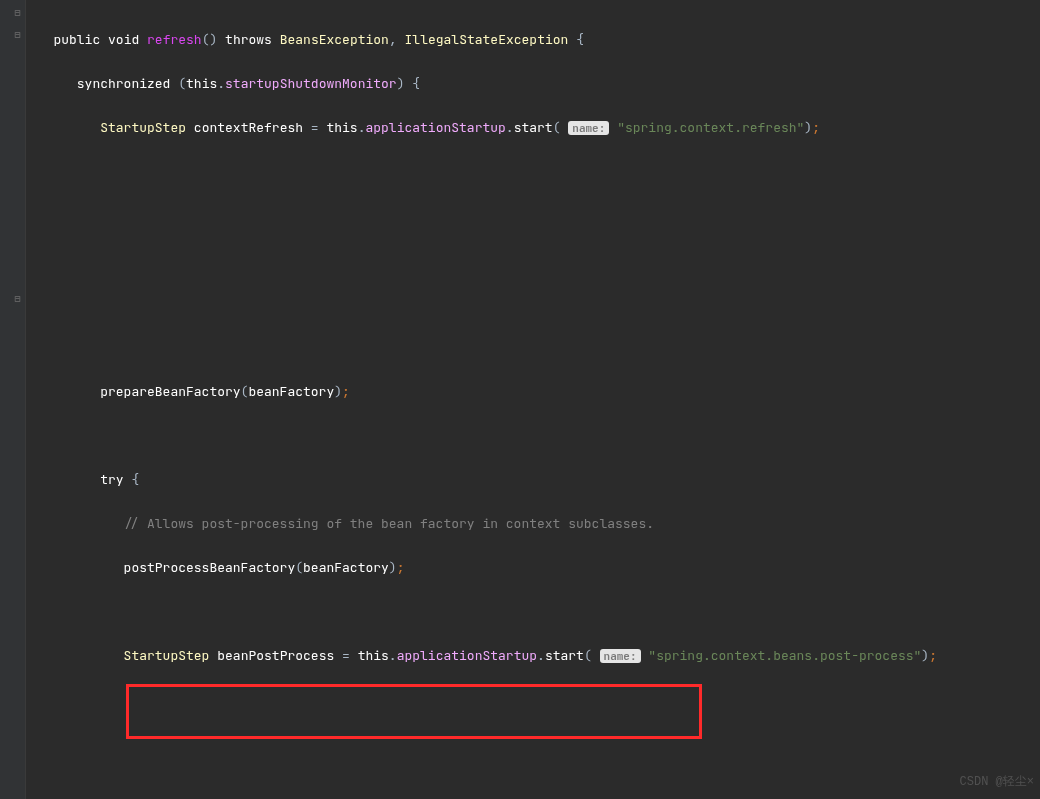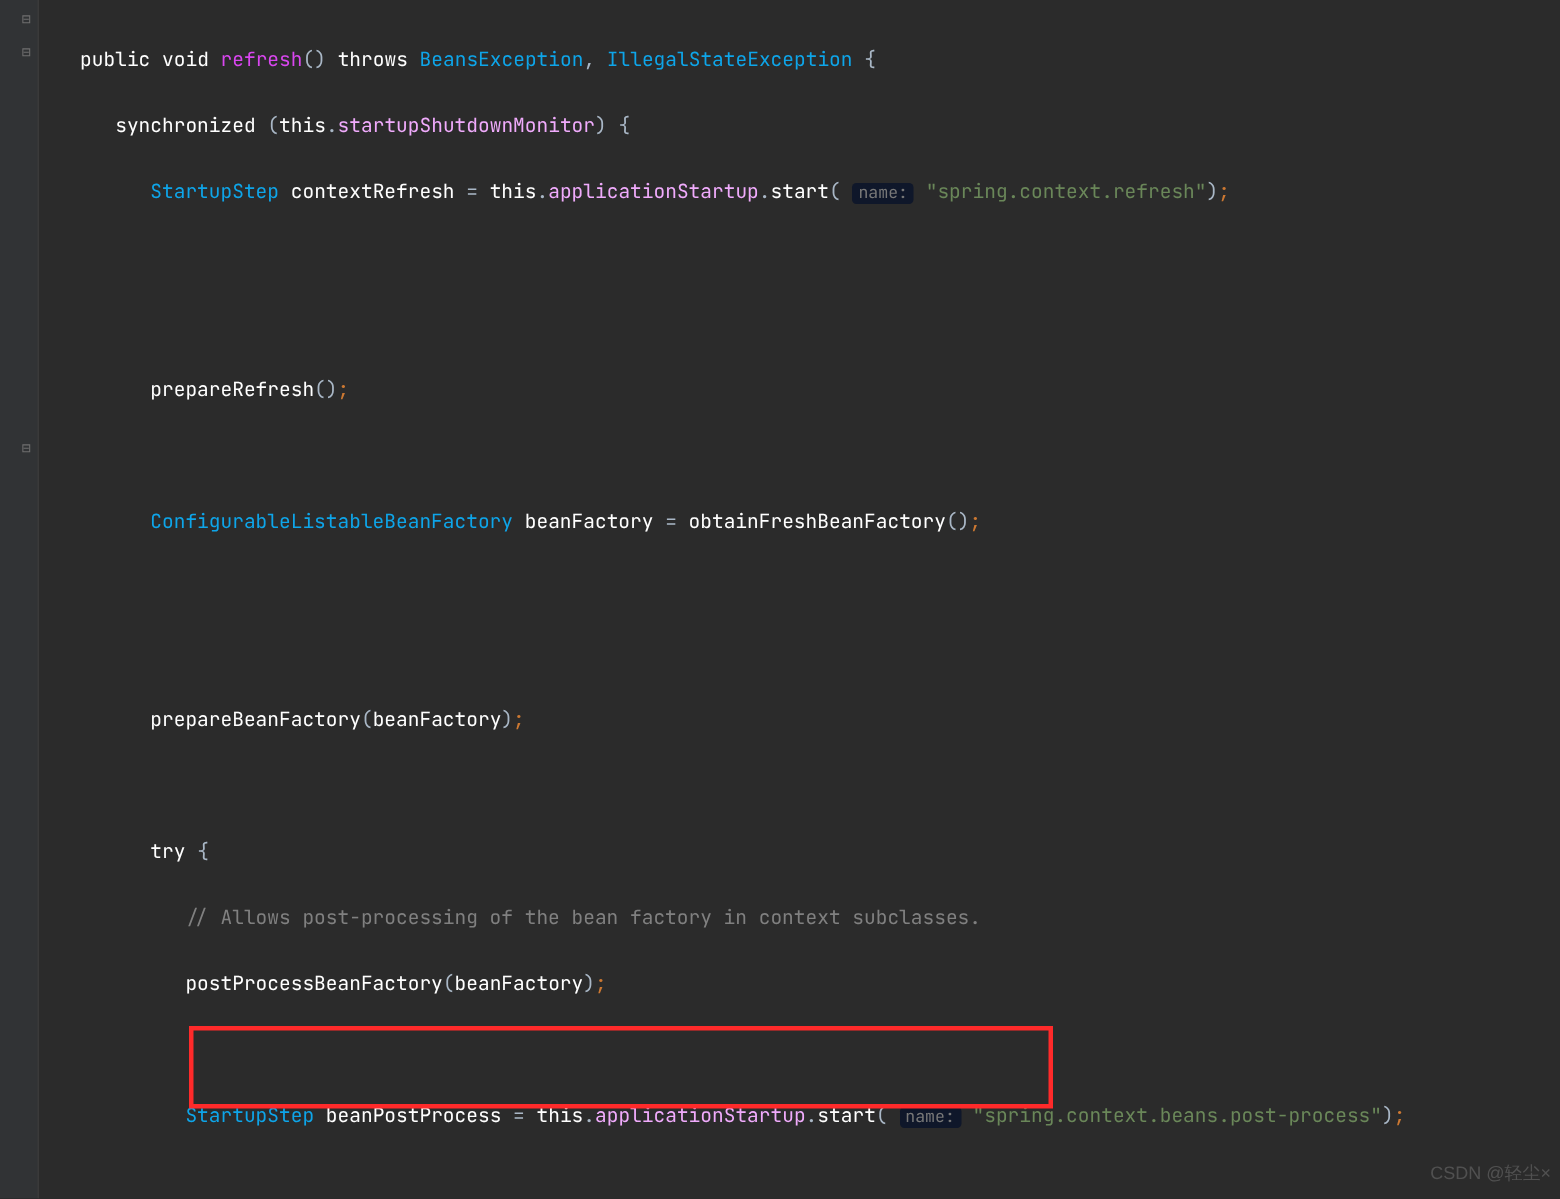--- a/index.html
+++ b/index.html
@@ -37,44 +37,44 @@
   }
   .code {
     position: absolute;
     left: 30px;
     top: 7px;
     right: 0;
   }
   .line { height: 22px; }
   .kw   { color: #ffffff; }
   .mname{ color: #d946ef; }
-  .type { color: #0ea5e9; }
+  .type { color: #fef9c3; }
   .str  { color: #6a8759; }
   .cmt  { color: #808080; }
   .fld  { color: #f0abfc; }
-  .hint { color: #787878; background: #0f172a; padding: 0 4px; border-radius: 3px; font-size: 11px;}
+  .hint { color: #787878; background: #e5e5e5; padding: 0 4px; border-radius: 3px; font-size: 11px; font-weight: bold;}
   .id   { color: #ffffff; }
   .p    { color: #a9b7c6; }
   .semi { color: #cc7832; }
   .redbox {
     position: absolute;
     border: 3px solid #ff2a2a;
     left: 126px;
     top: 684px;
     width: 576px;
     height: 55px;
     pointer-events: none;
   }
   .watermark {
     position: absolute;
     right: 6px;
     bottom: 6px;
     color: #6a6a6a;
     font-size: 12px;
-    font-family: Liberation Sans, sans-serif;
+    font-family: Liberation Mono, monospace;
     opacity: .6;
     white-space: nowrap;
   }
 </style>
 </head>
 <body>
 
 
 
 <div class="gutter">
@@ -82,23 +82,21 @@
   <div class="fold" style="top:29px">⊟</div>
   <div class="fold" style="top:293px">⊟</div>
 </div>
 
 <div class="code">
 <div class="line"><span>   </span><span class="kw">public</span> <span class="kw">void</span> <span class="mname">refresh</span><span class="p">(</span><span class="p">)</span> <span class="kw">throws</span> <span class="type">BeansException</span><span class="p">,</span> <span class="type">IllegalStateException</span> <span class="p">{</span></div>
 <div class="line"><span>      </span><span class="kw">synchronized</span> <span class="p">(</span><span class="kw">this</span><span class="p">.</span><span class="fld">startupShutdownMonitor</span><span class="p">)</span> <span class="p">{</span></div>
 <div class="line"><span>         </span><span class="type">StartupStep</span> <span class="id">contextRefresh</span><span> = </span><span class="kw">this</span><span class="p">.</span><span class="fld">applicationStartup</span><span class="p">.</span><span class="id">start</span><span class="p">(</span> <span class="hint">name:</span> <span class="str">"spring.context.refresh"</span><span class="p">)</span><span class="semi">;</span></div>
 <div class="line"></div>
 <div class="line"><span>         </span></div>
-<div class="line"><span>         </span><span class="id">prepareRefresh</span><span class="p">(</span><span class="p">)</span><span class="semi">;</span></div>
 <div class="line"></div>
-<div class="line"><span>         </span><span class="type">ConfigurableListableBeanFactory</span> <span class="id">beanFactory</span><span> = </span><span class="id">obtainFreshBeanFactory</span><span class="p">(</span><span class="p">)</span><span class="semi">;</span></div>
 <div class="line"></div>
 <div class="line"><span>         </span></div>
 <div class="line"><span>         </span><span class="id">prepareBeanFactory</span><span class="p">(</span><span class="id">beanFactory</span><span class="p">)</span><span class="semi">;</span></div>
 <div class="line"></div>
 <div class="line"><span>         </span><span class="kw">try</span> <span class="p">{</span></div>
 <div class="line"><span>            </span><span class="cmt">// Allows post-processing of the bean factory in context subclasses.</span></div>
 <div class="line"><span>            </span><span class="id">postProcessBeanFactory</span><span class="p">(</span><span class="id">beanFactory</span><span class="p">)</span><span class="semi">;</span></div>
 <div class="line"></div>
 <div class="line"><span>            </span><span class="type">StartupStep</span> <span class="id">beanPostProcess</span><span> = </span><span class="kw">this</span><span class="p">.</span><span class="fld">applicationStartup</span><span class="p">.</span><span class="id">start</span><span class="p">(</span> <span class="hint">name:</span> <span class="str">"spring.context.beans.post-process"</span><span class="p">)</span><span class="semi">;</span></div>
 

